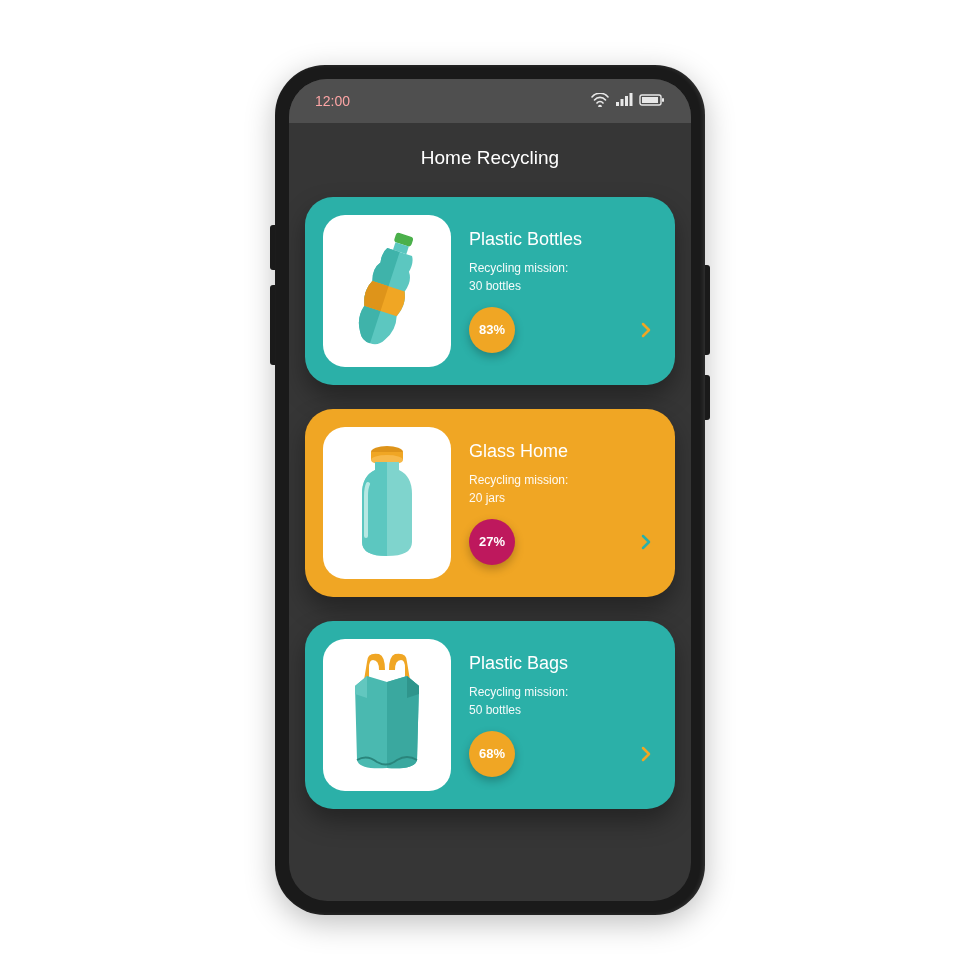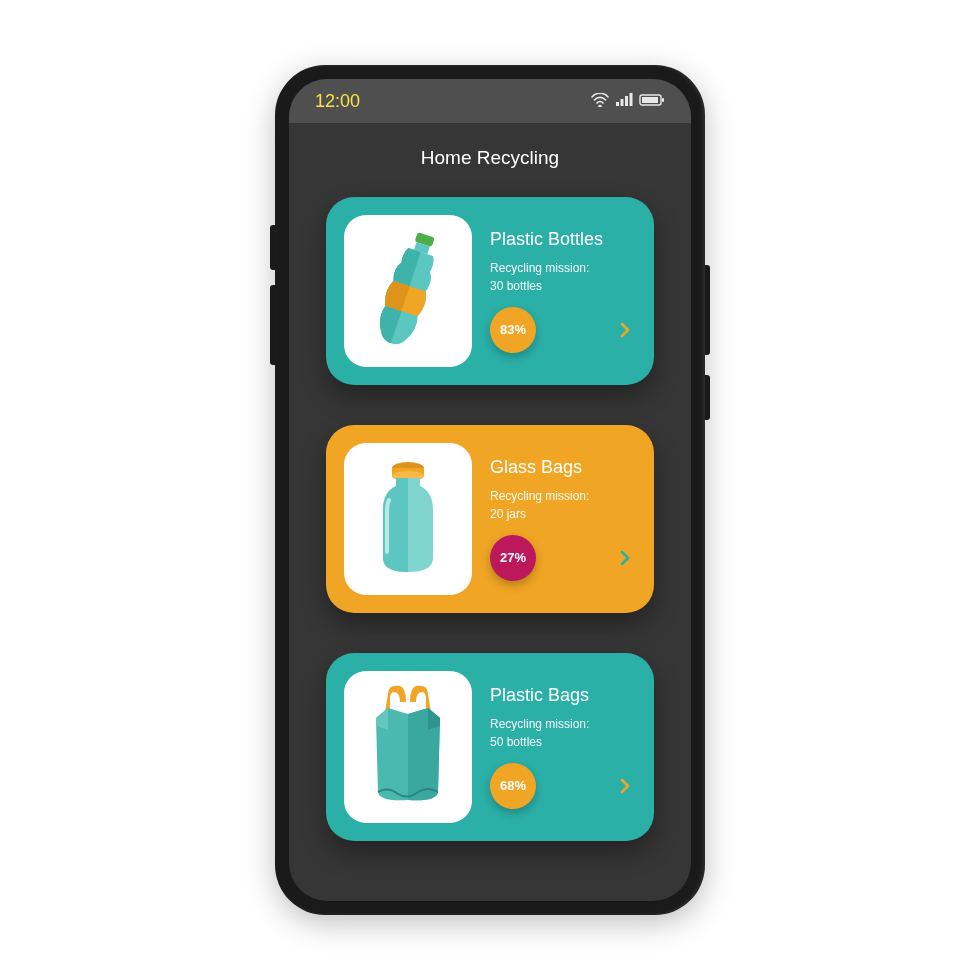--- a/index.html
+++ b/index.html
@@ -67,37 +67,37 @@
     overflow: hidden;
     position: relative;
   }
   .status-bar {
     height: 44px;
     background: #4f4f4f;
     display: flex;
     align-items: center;
     justify-content: space-between;
     padding: 16px 26px;
-    color: #fde047;
-    font-size: 18px;
+    color: #fca5a5;
+    font-size: 14px;
     font-weight: 500;
   }
   .status-icons { display: flex; gap: 6px; align-items: center; }
   .page-title {
     color: #fff;
     text-align: center;
     padding: 24px 0 28px;
     font-size: 19px;
     font-weight: 500;
   }
   .cards {
-    padding: 0 37px;
+    padding: 0 16px;
     display: flex;
     flex-direction: column;
-    gap: 40px;
+    gap: 24px;
   }
   .card {
     border-radius: 28px;
     padding: 18px 20px 18px 18px;
     display: flex;
     align-items: center;
     gap: 18px;
     position: relative;
     box-shadow: 0 12px 24px rgba(0,0,0,0.35);
     cursor: pointer;
@@ -213,21 +213,21 @@
           <svg width="90" height="130" viewBox="0 0 90 130">
             <ellipse cx="45" cy="14" rx="16" ry="6" fill="#de941a"></ellipse>
             <rect x="29" y="14" width="32" height="8" fill="#f0a624"></rect>
             <ellipse cx="45" cy="22" rx="16" ry="5" fill="#f7b94a"></ellipse>
             <path d="M33 24 L33 32 Q20 38 20 56 L20 104 Q20 118 45 118 Q70 118 70 104 L70 56 Q70 38 57 32 L57 24 Z" fill="#7fd4cd"></path>
             <path d="M33 24 L33 32 Q20 38 20 56 L20 104 Q20 118 45 118 L45 24 Z" fill="#5cc7c0"></path>
             <path d="M26 46 Q24 50 24 58 L24 98" stroke="#b7e8e3" stroke-width="4" fill="none" stroke-linecap="round"></path>
           </svg>
         </div>
         <div class="card-body">
-          <div class="card-title">Glass Bags</div>
+          <div class="card-title">Glass Home</div>
           <div class="card-sub">
             <span>Recycling mission:</span><br>
             <span>20 jars</span>
           </div>
           <div class="card-footer">
             <div class="pct-badge">27%</div>
             <div class="chevron">
               <svg width="12" height="16" viewBox="0 0 12 16">
                   <path d="M3 2 L9 8 L3 14" stroke-width="2.5" fill="none" stroke-linecap="round" stroke-linejoin="round"></path>
                 </svg>

